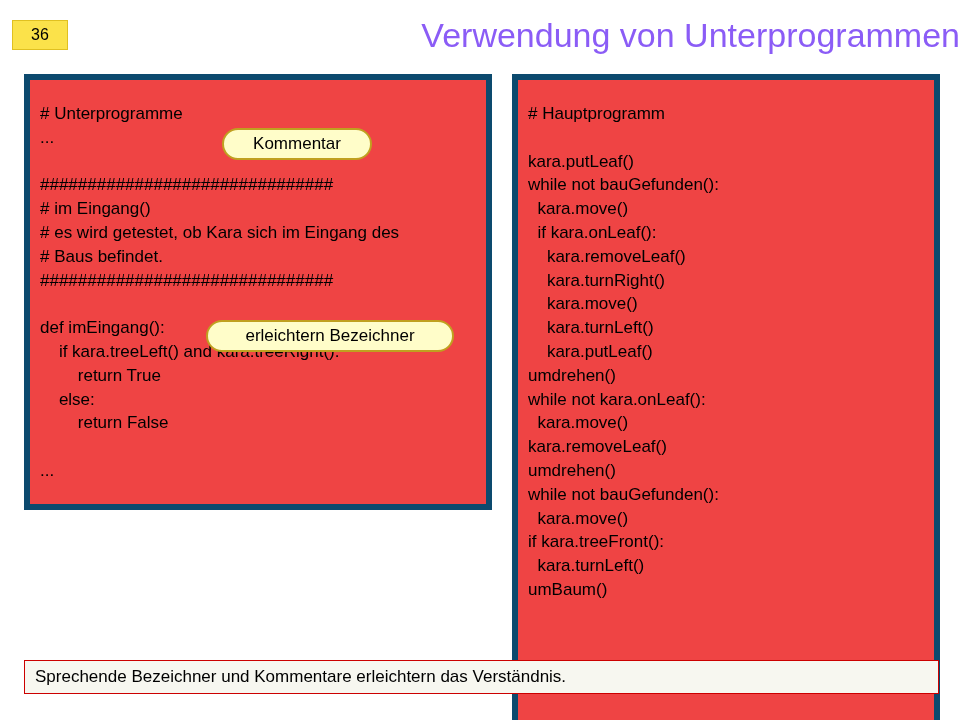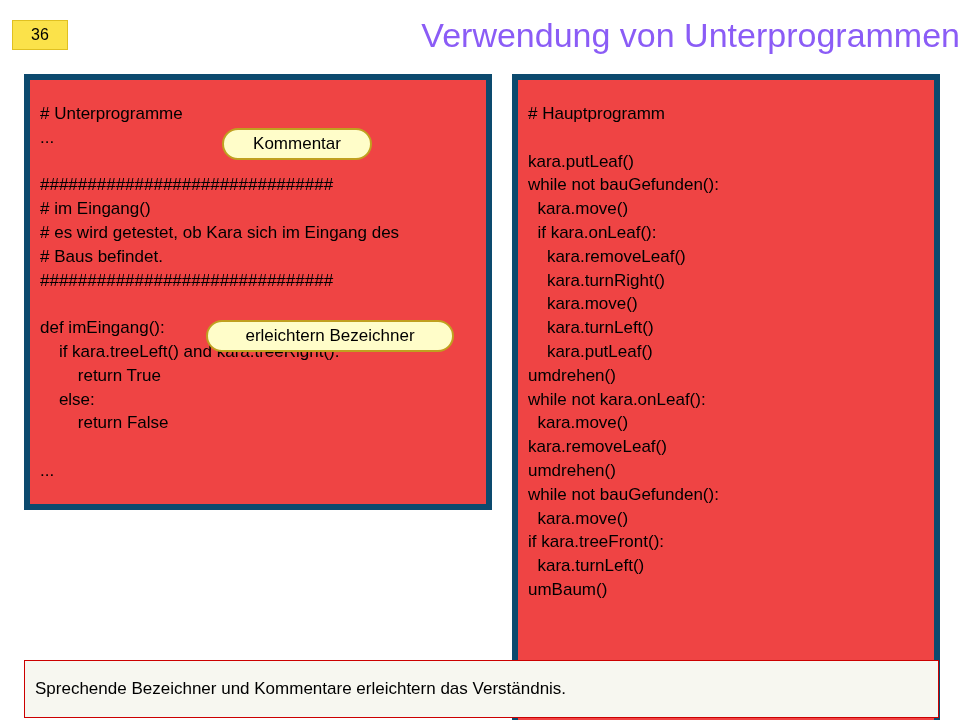--- a/index.html
+++ b/index.html
@@ -68,21 +68,21 @@
     }
     .callout-1 { top: 128px; left: 222px; width: 150px; }
     .callout-2 { top: 320px; left: 206px; width: 248px; }
     .footer-box {
       position: absolute;
       top: 660px;
       left: 24px;
       width: 915px;
       border: 1px solid #c00;
       background: #f7f7f0;
-      padding: 18px 10px;
+      padding: 6px 10px;
       font-size: 17px;
     }
   </style>
 </head>
 <body>
 
 <div class="slide-number-box">
   <span>36</span>
 </div>
 

